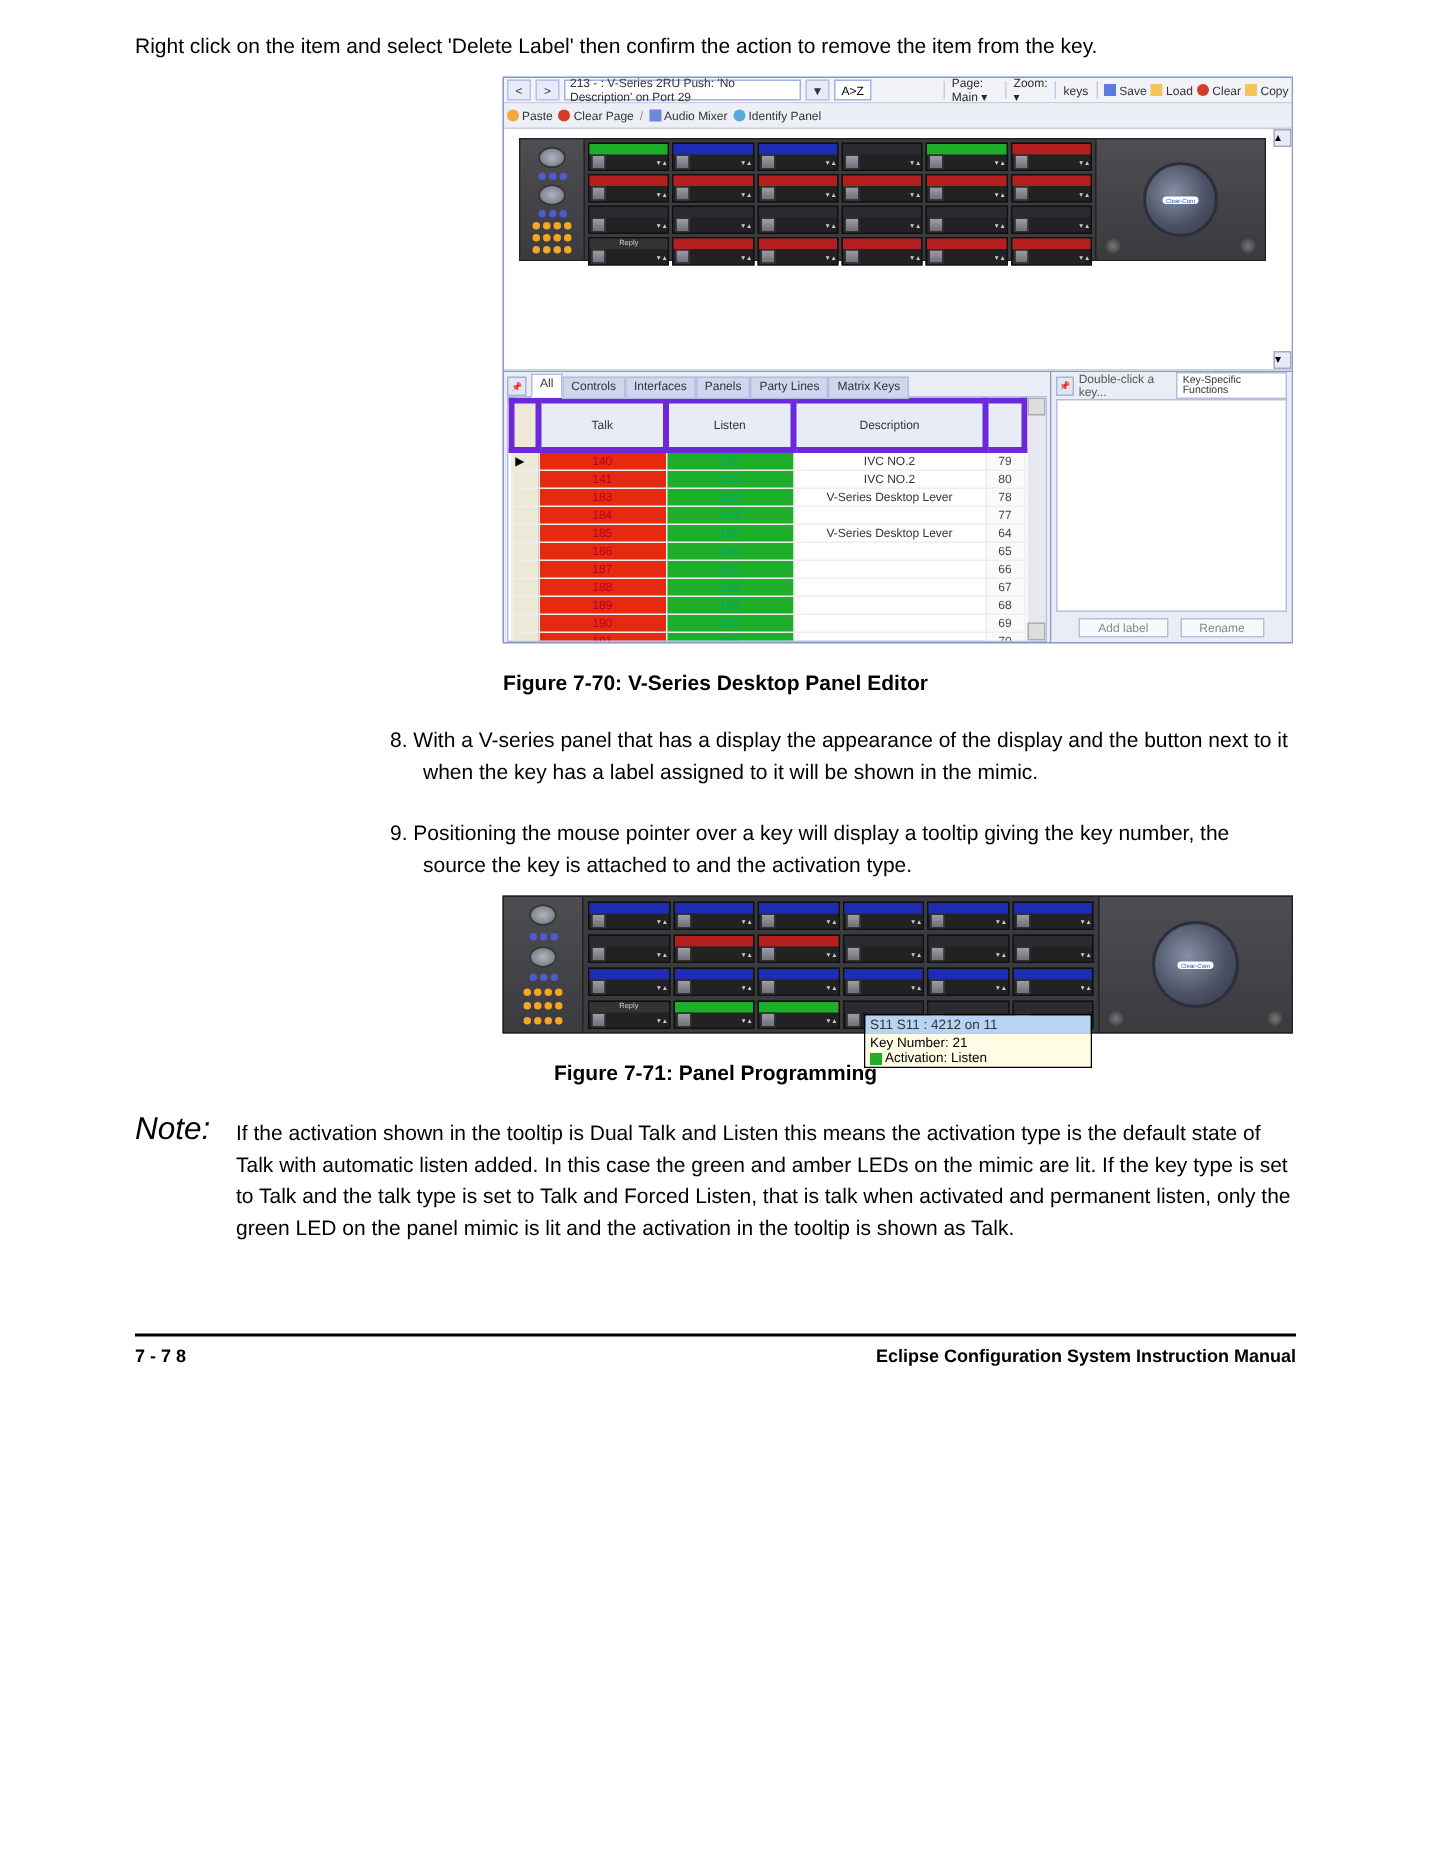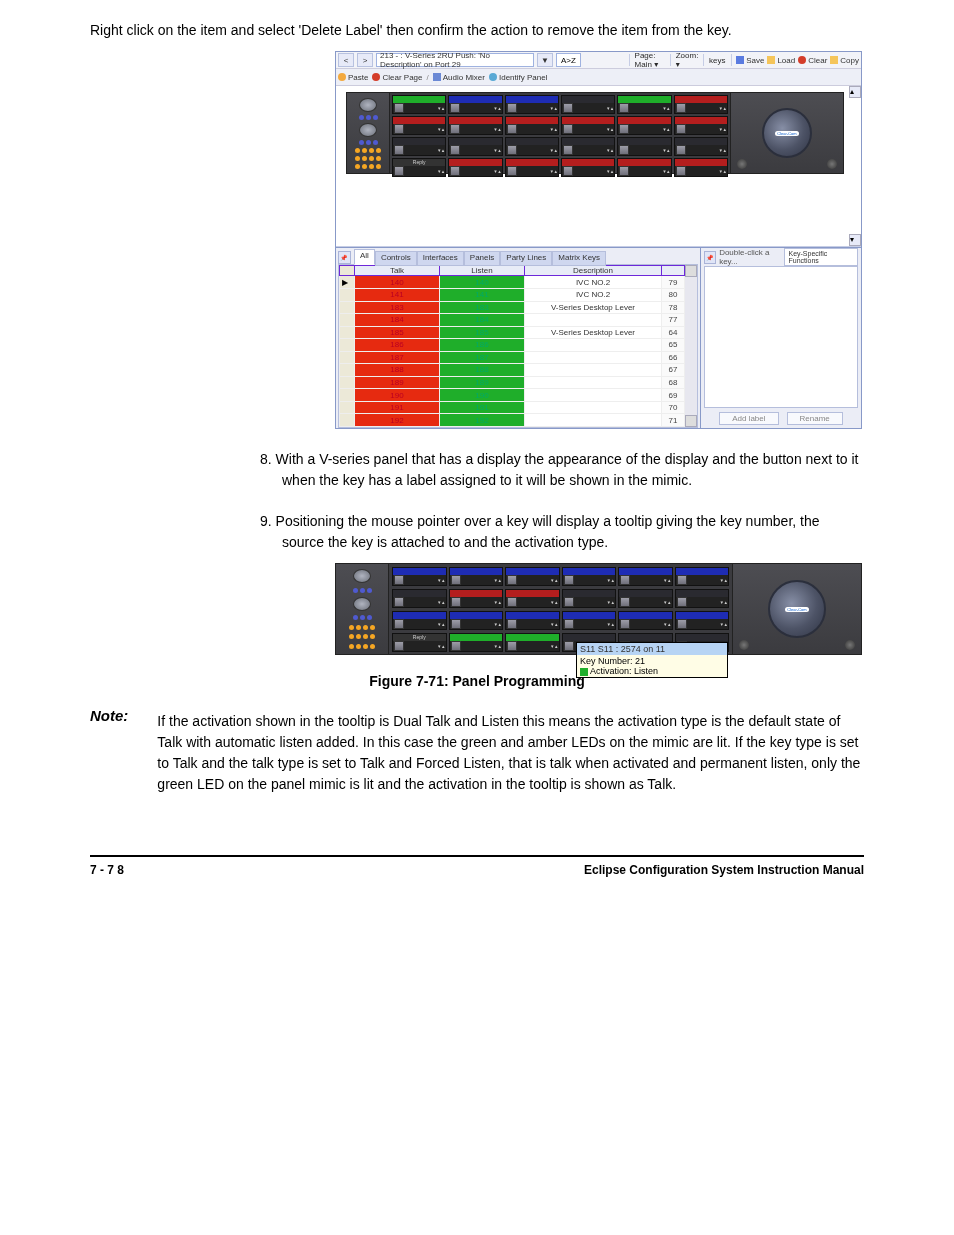--- a/index.html
+++ b/index.html
@@ -29,23 +29,23 @@
   .caption {
     text-align: center;
     font-weight: bold;
     font-size: 14px;
     margin: 18px 0 18px 0;
   }
   .noteblock {
     margin: 16px 90px 10px 90px;
   }
   .note-title {
-    font-weight: bold;
+    font-weight: normal;
     font-style: italic;
-    font-size: 15px;
+    font-size: 21px;
   }
   .note-body {
     font-size: 14px;
     line-height: 1.5;
     margin-top: 4px;
   }
   .footer-rule {
     margin: 60px 90px 6px 90px;
     border-top: 2px solid #000;
   }
@@ -340,22 +340,22 @@
     overflow: hidden;
     display: flex;
   }
   .grid-table {
     border-collapse: collapse;
     font-size: 8px;
     flex: 1;
   }
   .grid-table th {
     background: #e8ecf7;
-    border: 1px solid #6d28d9;
-    padding: 0 2px;
+    border: 4px solid #6d28d9;
+    padding: 10px 2px;
     font-weight: normal;
     color: #333;
   }
   .grid-table td {
     border: 1px solid #eee;
     padding: 0 2px;
     height: 11px;
   }
   .grid-table .sel {
     background: #ece9d8;
@@ -925,20 +925,21 @@
         <div class="right-body"></div>
         <div class="right-bottom">
           <div class="rb-btn">Add label</div>
           <div class="rb-btn">Rename</div>
         </div>
       </div>
     </div>
   </div>
 </div>
 
+<div class="caption">Figure 7-70: V-Series Desktop Panel Editor</div>
 
 <div class="body-text" style="margin-left:260px; text-indent:-22px; padding-left:22px;">8. With a V-series panel that has a display the appearance of the display and the button next to it when the key has a label assigned to it will be shown in the mimic.</div>
 <div class="body-text" style="margin-left:260px; text-indent:-22px; padding-left:22px;">9. Positioning the mouse pointer over a key will display a tooltip giving the key number, the source the key is attached to and the activation type.</div>
 
 <div class="app2-wrap">
   <div class="hw2">
     <div class="hw2-left">
       <div class="connector"></div>
       <div class="led-row">
             <div class="led"></div>
@@ -1150,21 +1151,21 @@
     </div>
     <div class="hp-right">
       <div class="speaker">
             <span class="speaker-badge">Clear-Com</span>
           </div>
       <div class="knob k1"></div>
       <div class="knob k2"></div>
     </div>
     <div class="hw2-tooltip-anchor">
       <div class="tooltip">
-        <div class="tt-head">S11  S11  : 2574 on 11</div>
+        <div class="tt-head">S11  S11  : 4212 on 11</div>
         <div class="tt-body">
           <div>Key Number: 21</div>
           <div><span class="tt-sw"></span><span>Activation: Listen</span></div>
         </div>
       </div>
     </div>
   </div>
 </div>
 
 <div class="caption">Figure 7-71: Panel Programming</div>

